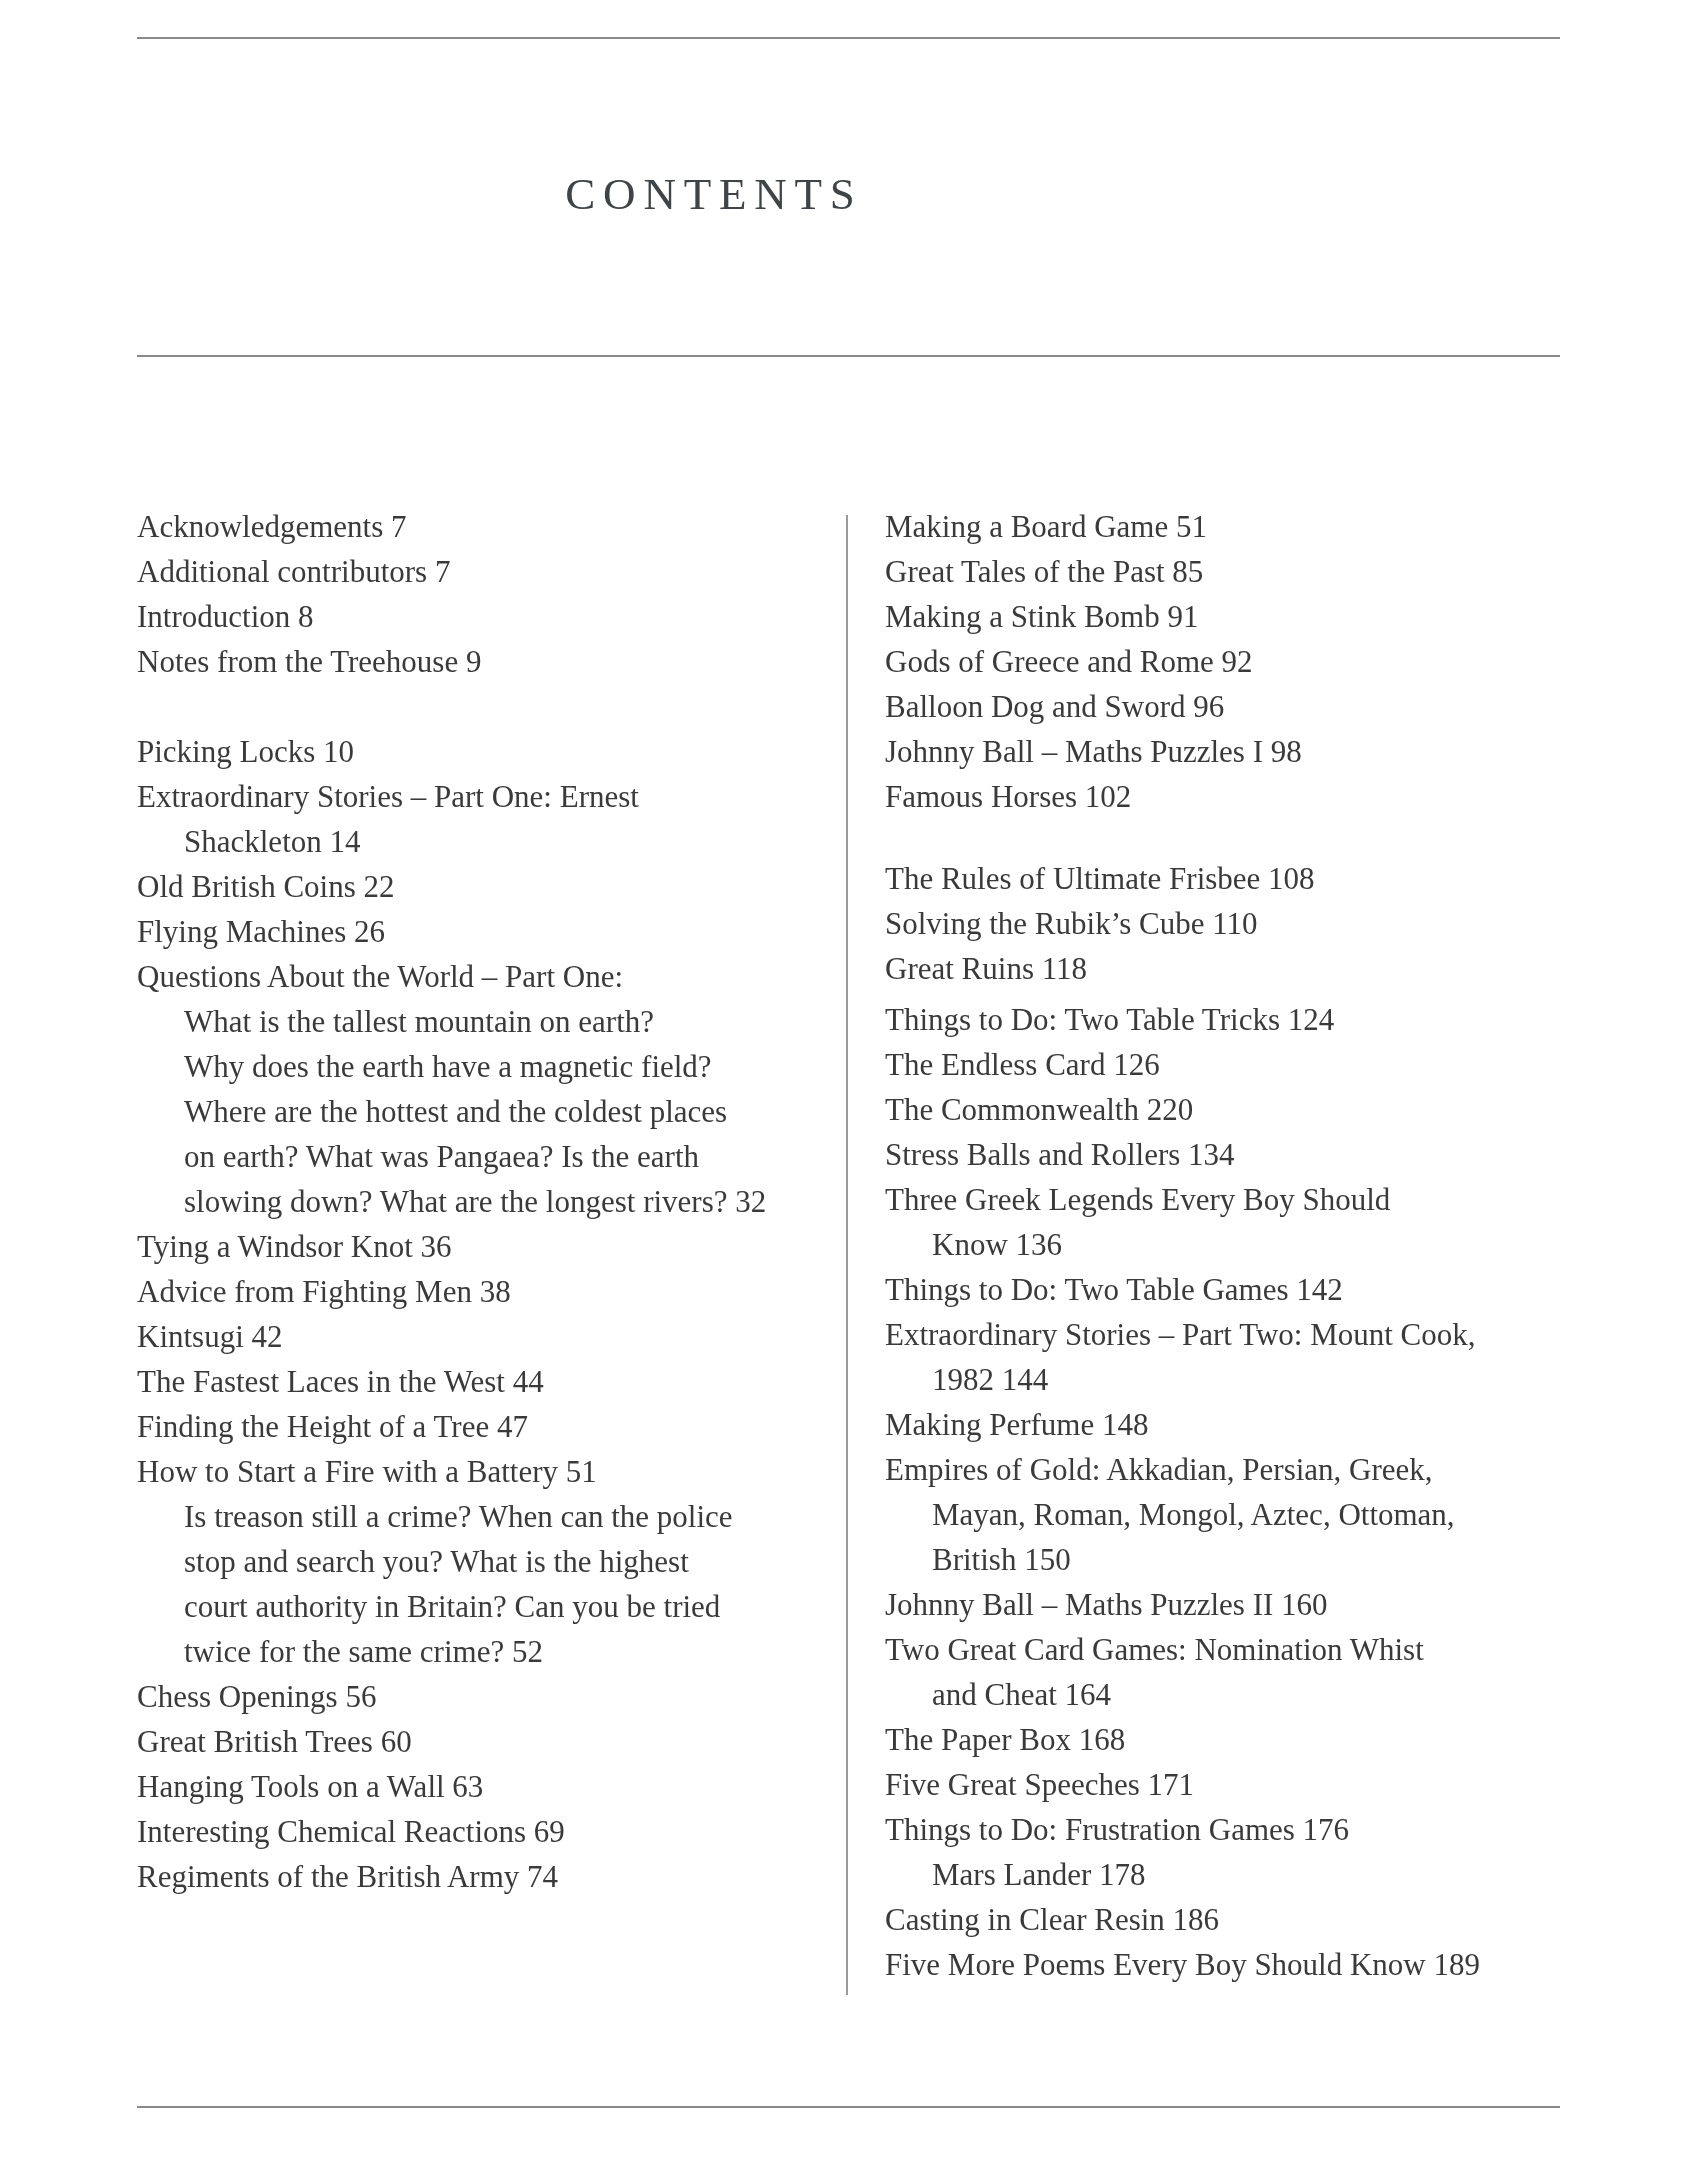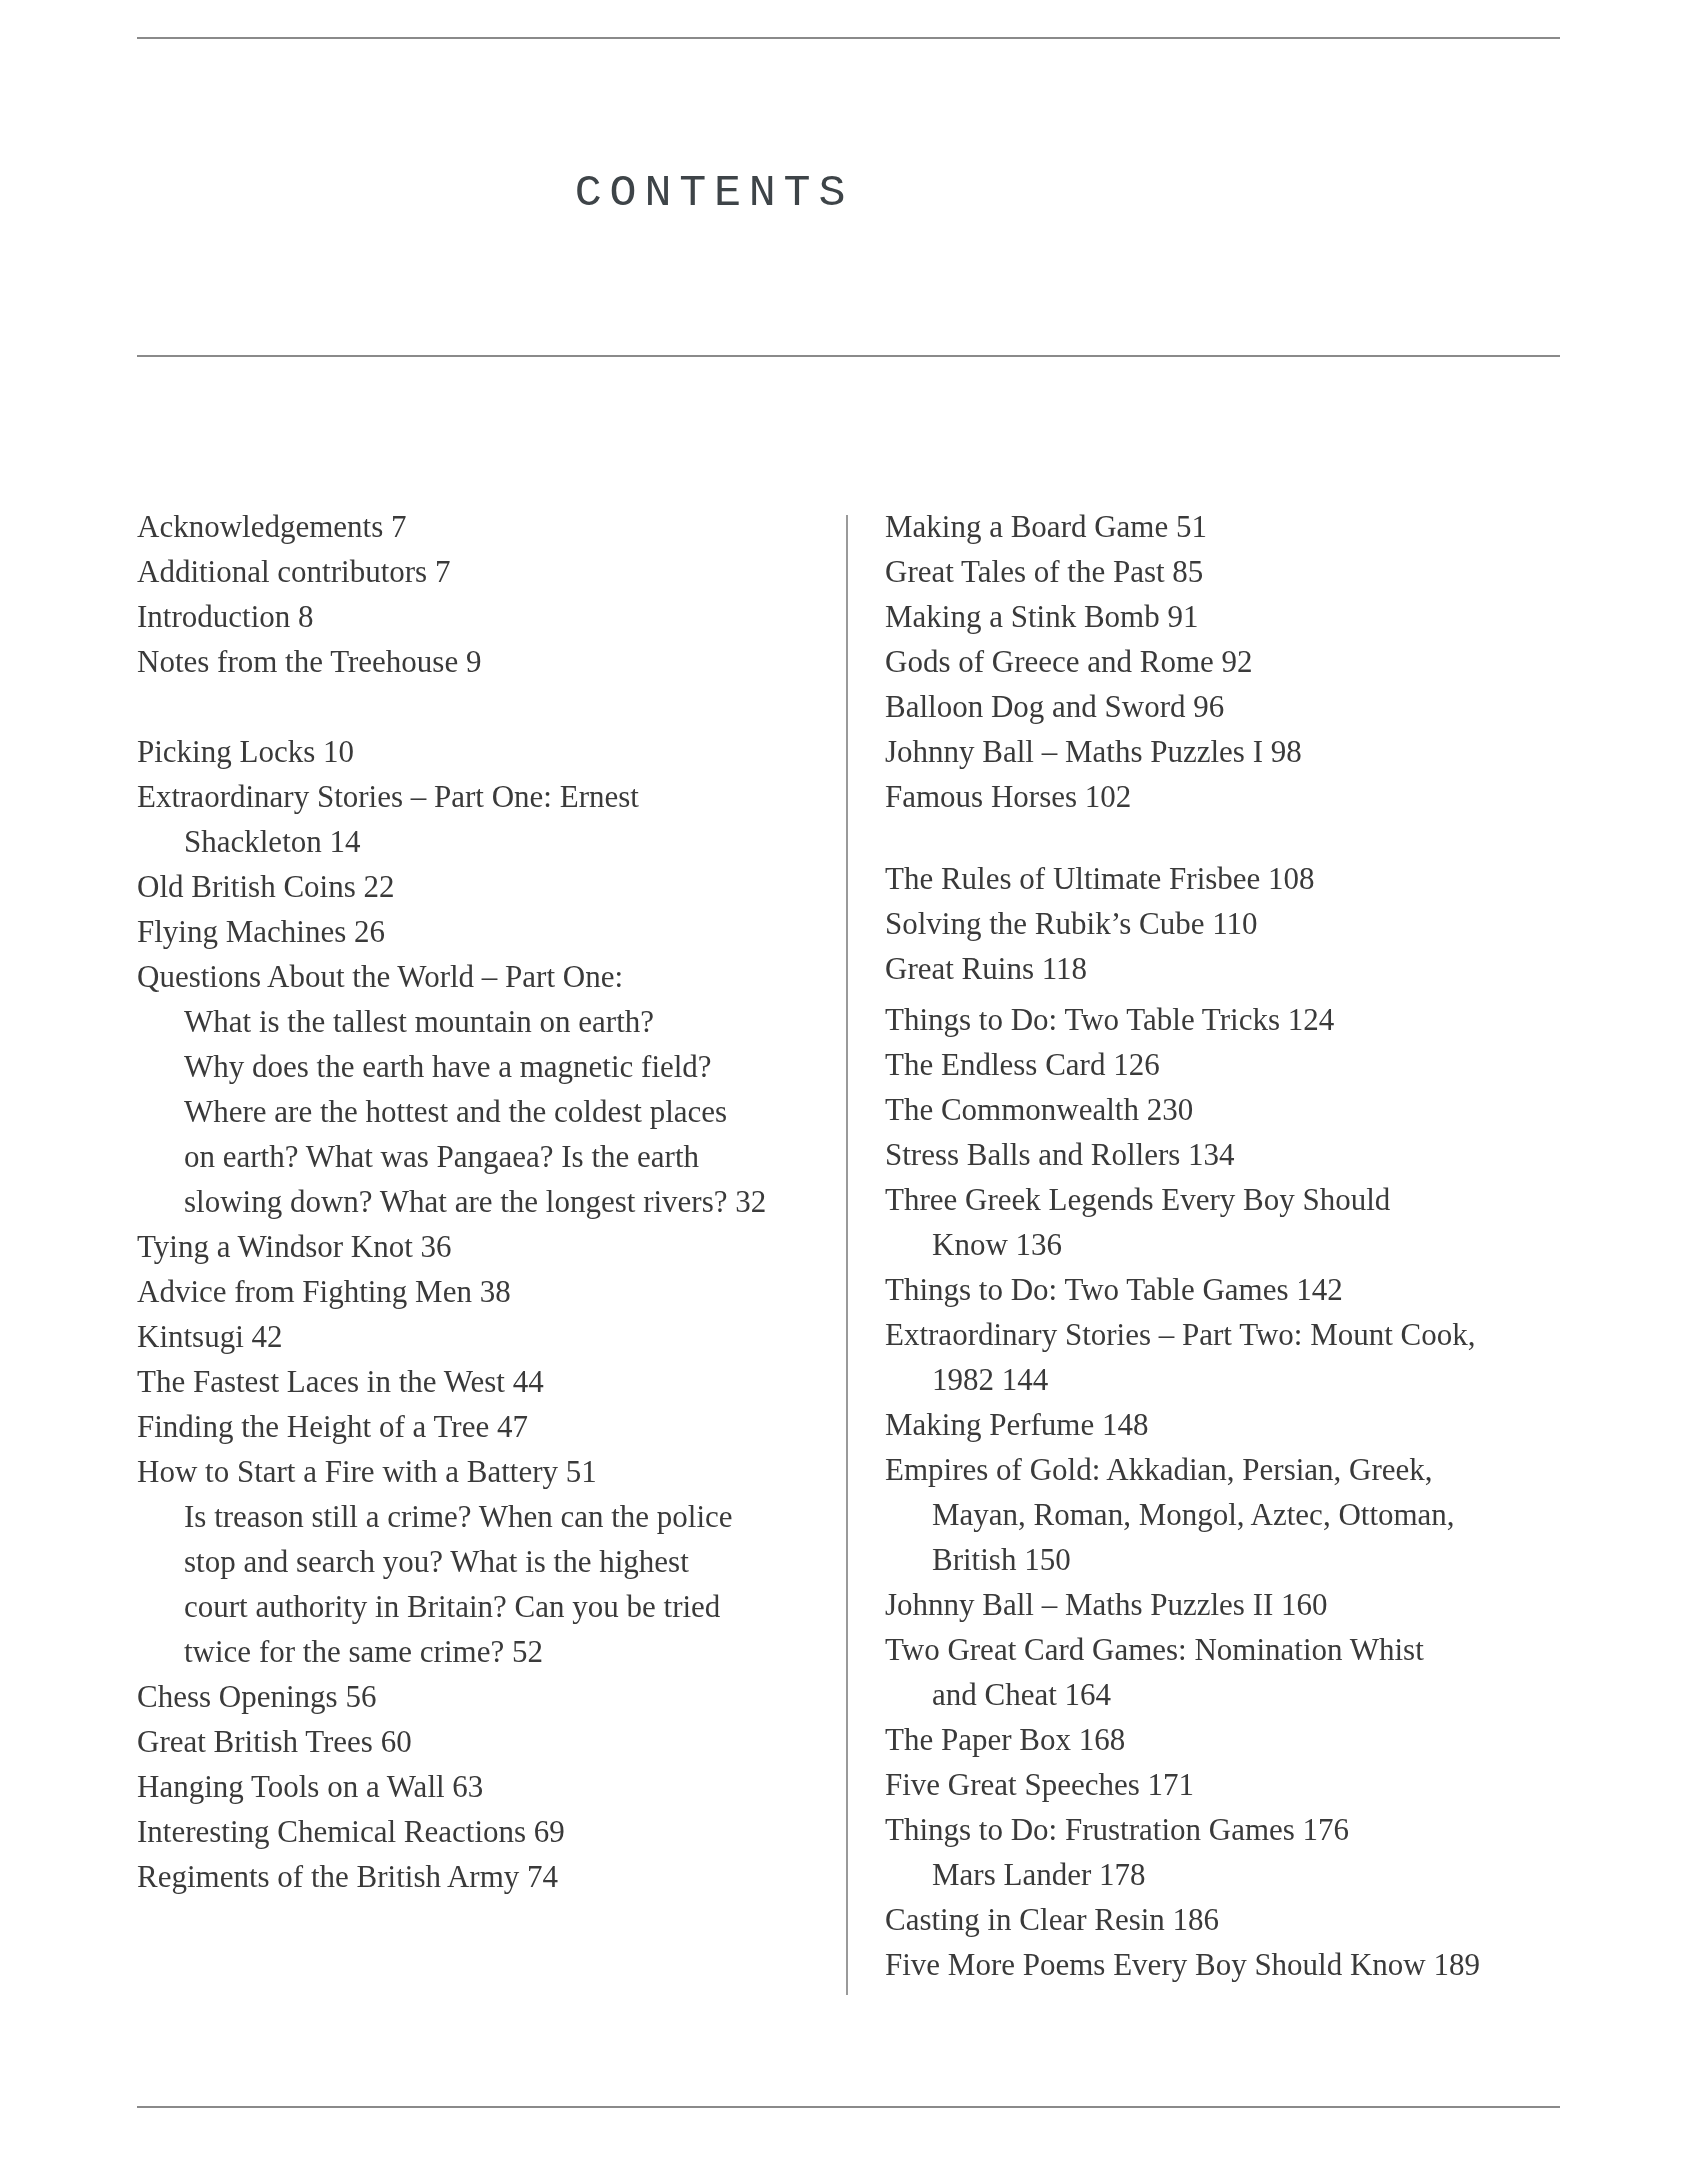--- a/index.html
+++ b/index.html
@@ -3,21 +3,21 @@
 <meta charset="utf-8">
 <style>
   html, body { margin: 0; padding: 0; background: #ffffff; }
   body { width: 1691px; height: 2183px; position: relative; overflow: hidden;
          font-family: "Liberation Serif", "DejaVu Serif", serif; color: #3a3a3a; }
   .rule { position: absolute; left: 137px; width: 1423px; height: 2.3px; background: #8a8a8a; }
   .rule.top { top: 37px; }
   .rule.mid { top: 355px; }
   .rule.bottom { top: 2106px; }
   .title { position: absolute; top: 168px; left: 0; width: 1428px; text-align: center;
-           font-family: Liberation Mono, monospace; font-weight: 300; font-size: 45px;
+           font-family: Liberation Serif, serif; font-weight: 300; font-size: 45px;
            letter-spacing: 7.8px; color: #3e4448; }
   .col { position: absolute; top: 504px; font-size: 31px; line-height: 45px; }
   .col.left { left: 137px; width: 687px; }
   .col.right { left: 885px; width: 687px; }
   .divider { position: absolute; left: 846px; top: 515px; width: 2.3px; height: 1480px; background: #9a9a9a; }
   .entry { display: block; white-space: nowrap; }
   .entry .cont { display: block; padding-left: 47px; }
   .gap { height: 45px; }
 </style>
 </head>
@@ -134,21 +134,21 @@
     <div class="entry">
       <span class="first" style="display: block;">Great Ruins 118</span>
     </div>
     <div class="entry">
       <span class="first" style="display: block; margin-top: 6px;">Things to Do: Two Table Tricks 124</span>
     </div>
     <div class="entry">
       <span class="first" style="display: block;">The Endless Card 126</span>
     </div>
     <div class="entry">
-      <span class="first" style="display: block;">The Commonwealth 230</span>
+      <span class="first" style="display: block;">The Commonwealth 220</span>
     </div>
     <div class="entry">
       <span class="first" style="display: block;">Stress Balls and Rollers 134</span>
     </div>
     <div class="entry">
       <span class="first" style="display: block;">Three Greek Legends Every Boy Should</span>
       <span class="cont">Know 136</span>
     </div>
     <div class="entry">
       <span class="first" style="display: block;">Things to Do: Two Table Games 142</span>

